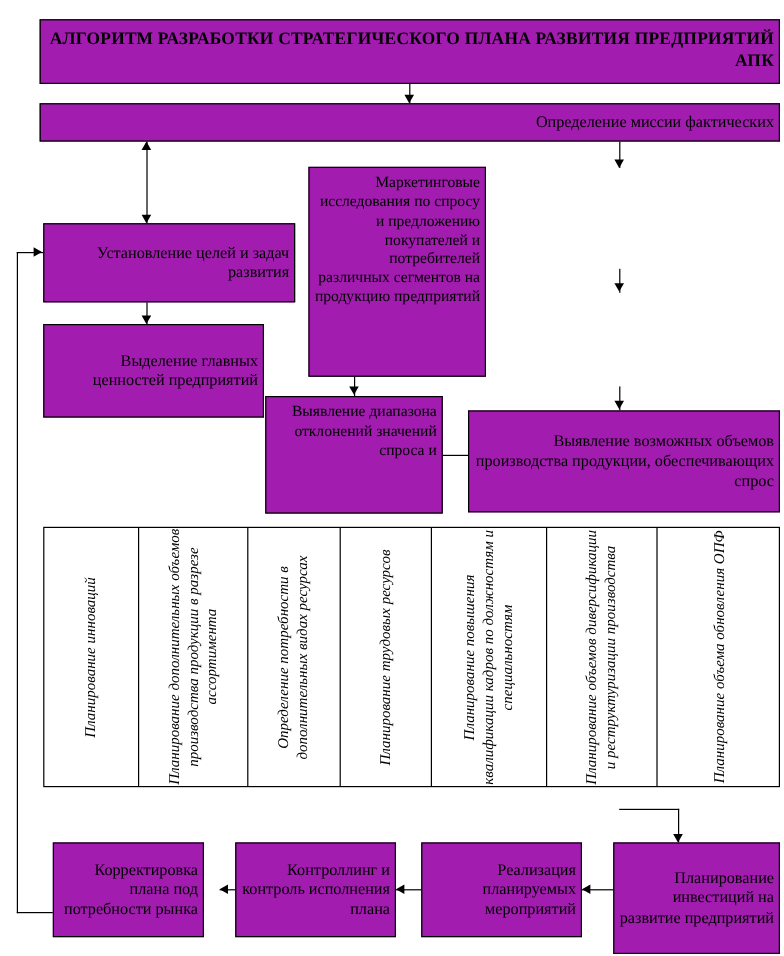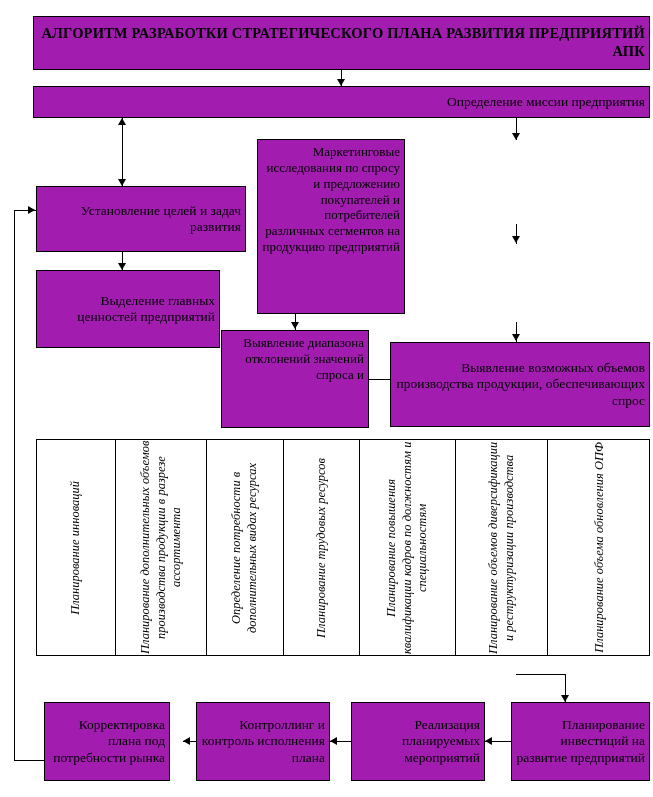--- a/index.html
+++ b/index.html
@@ -76,21 +76,21 @@
 <div id="canvas">
 
   <div class="box title-box" style="left:33px;top:16px;width:617px;height:54px;">
     <span class="txt">АЛГОРИТМ РАЗРАБОТКИ СТРАТЕГИЧЕСКОГО ПЛАНА РАЗВИТИЯ ПРЕДПРИЯТИЙ АПК</span>
   </div>
 
   <div class="ln vln" style="left:341px;top:70px;height:16px;"></div>
   <div class="arw arw-down" style="left:337px;top:79px;"></div>
 
   <div class="box plain" style="left:33px;top:86px;width:617px;height:32px;">
-    <span class="txt">Определение миссии предприятия</span>
+    <span class="txt">Определение миссии фактических</span>
   </div>
 
   <div class="ln vln" style="left:122px;top:118px;height:68px;"></div>
   <div class="arw arw-up" style="left:118px;top:118px;"></div>
   <div class="arw arw-down" style="left:118px;top:179px;"></div>
 
   <div class="ln vln" style="left:516px;top:118px;height:22px;"></div>
   <div class="arw arw-down" style="left:512px;top:133px;"></div>
 
   <div class="box plain" style="left:36px;top:186px;width:210px;height:66px;">
@@ -163,21 +163,21 @@
   </div>
 
   <div class="box plain" style="left:196px;top:702px;width:134px;height:79px;">
     <span class="txt">Контроллинг и контроль исполнения плана</span>
   </div>
 
   <div class="box plain" style="left:351px;top:702px;width:134px;height:79px;">
     <span class="txt">Реализация планируемых мероприятий</span>
   </div>
 
-  <div class="box plain" style="left:511px;top:702px;width:139px;height:79px;">
+  <div class="box plain" style="left:511px;top:702px;width:139px;height:93px;">
     <span class="txt">Планирование инвестиций на развитие предприятий</span>
   </div>
 
   <div class="ln hln" style="left:485px;top:741px;width:26px;"></div>
   <div class="arw arw-left" style="left:485px;top:737px;"></div>
 
   <div class="ln hln" style="left:330px;top:741px;width:21px;"></div>
   <div class="arw arw-left" style="left:330px;top:737px;"></div>
 
   <div class="ln hln" style="left:183px;top:741px;width:13px;"></div>

